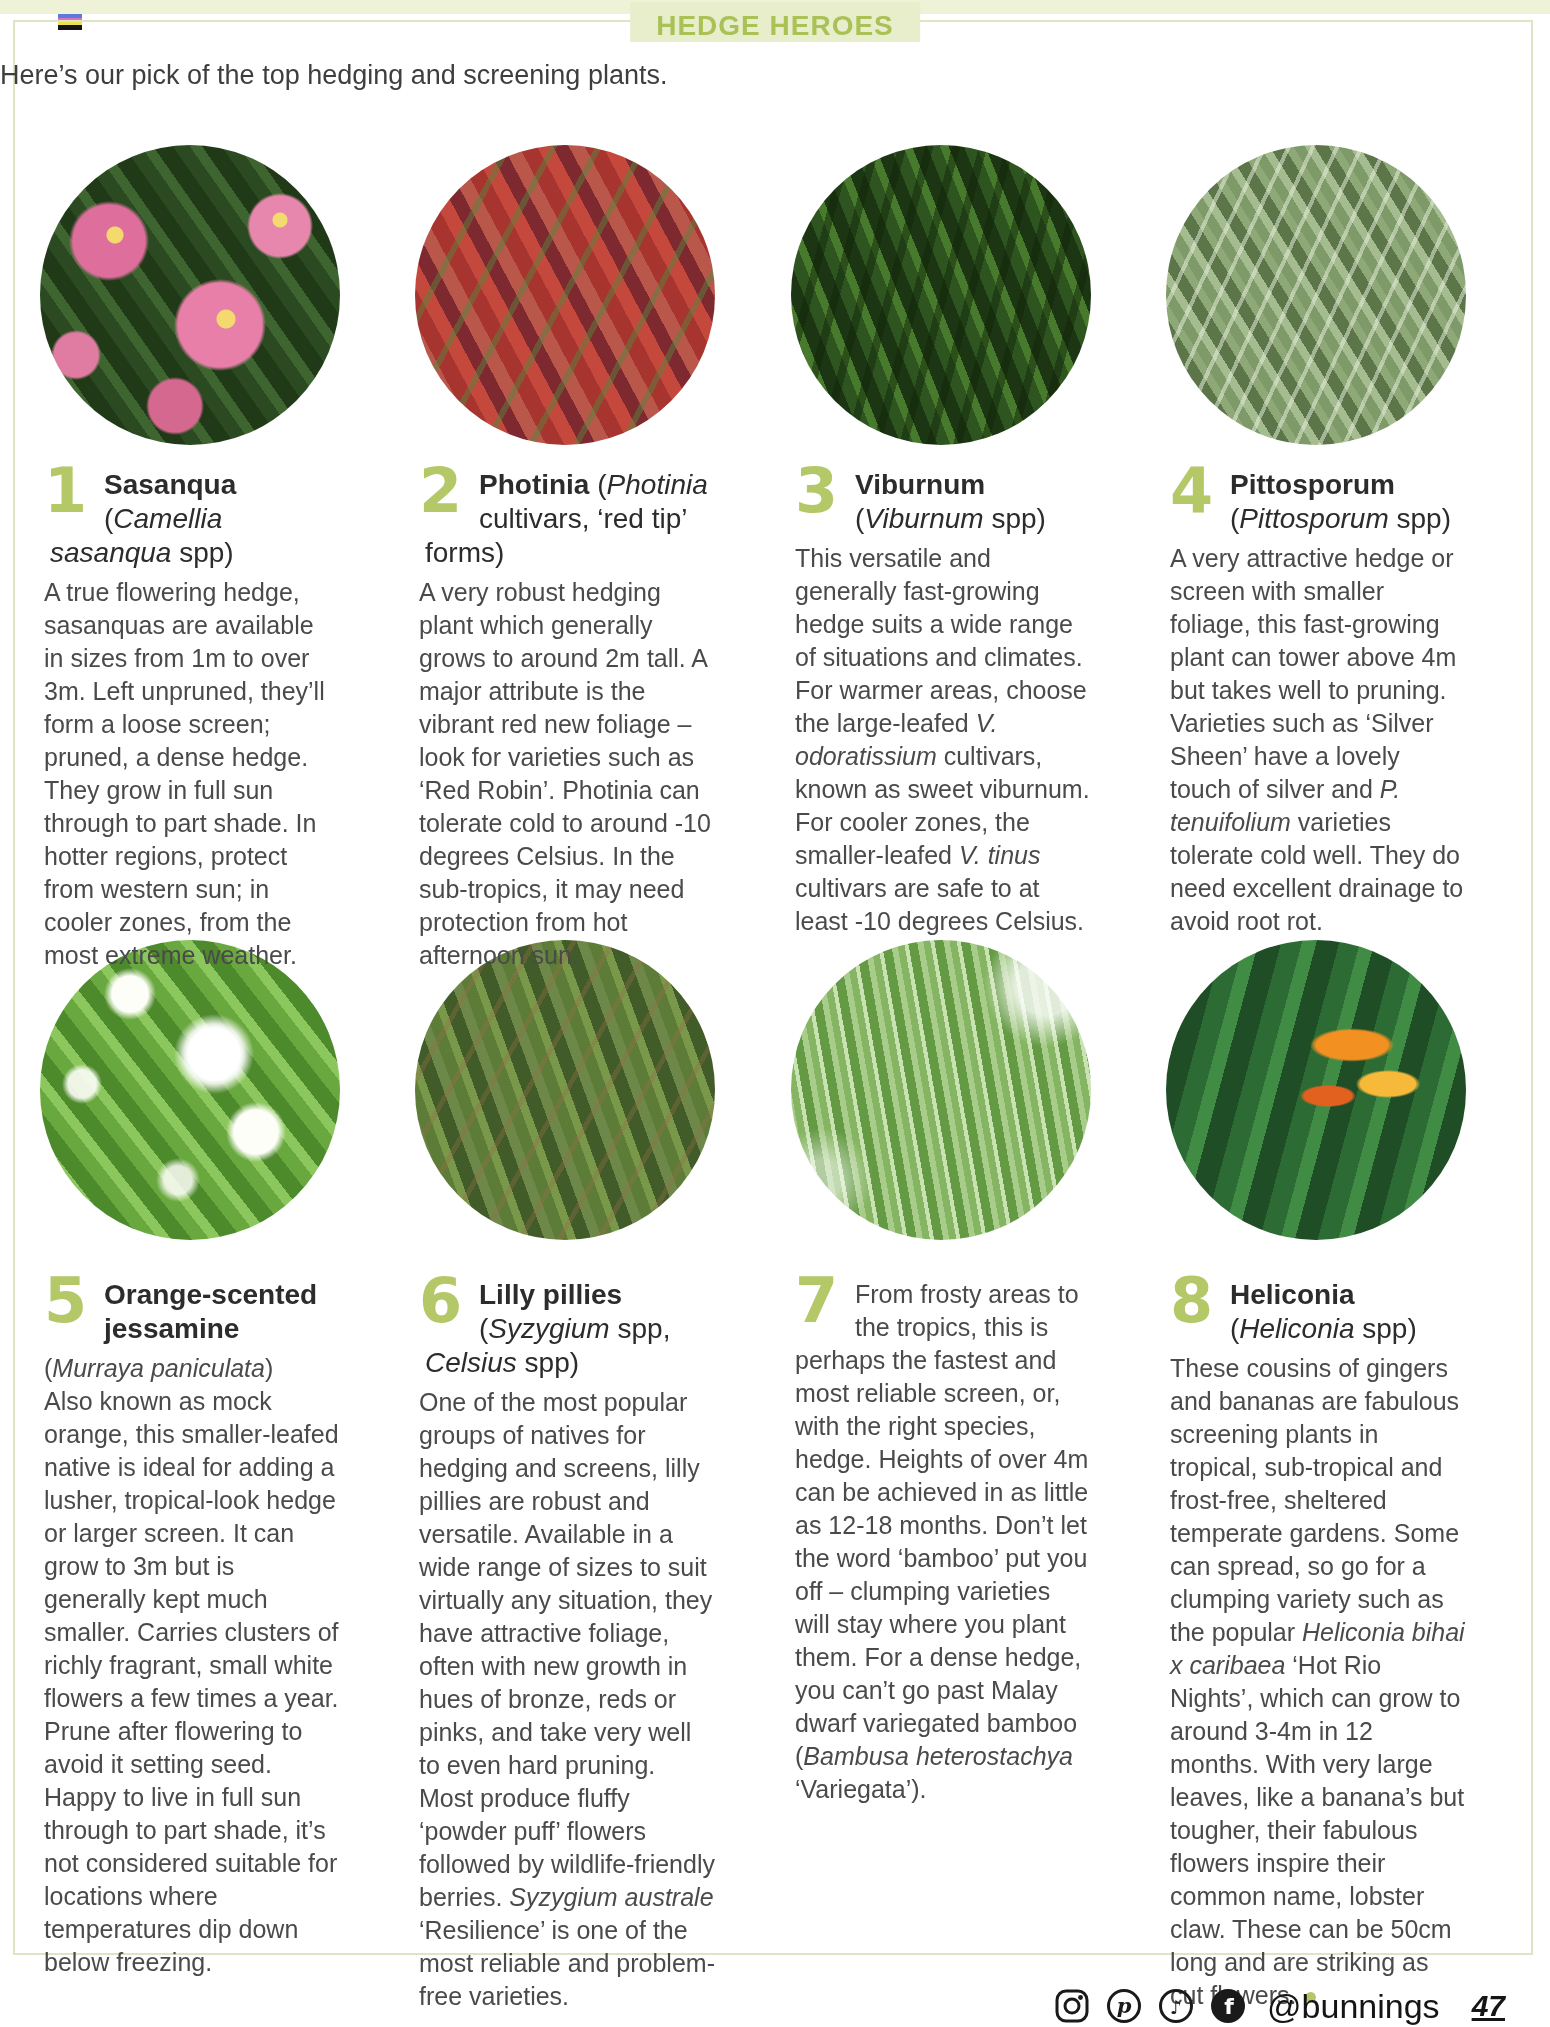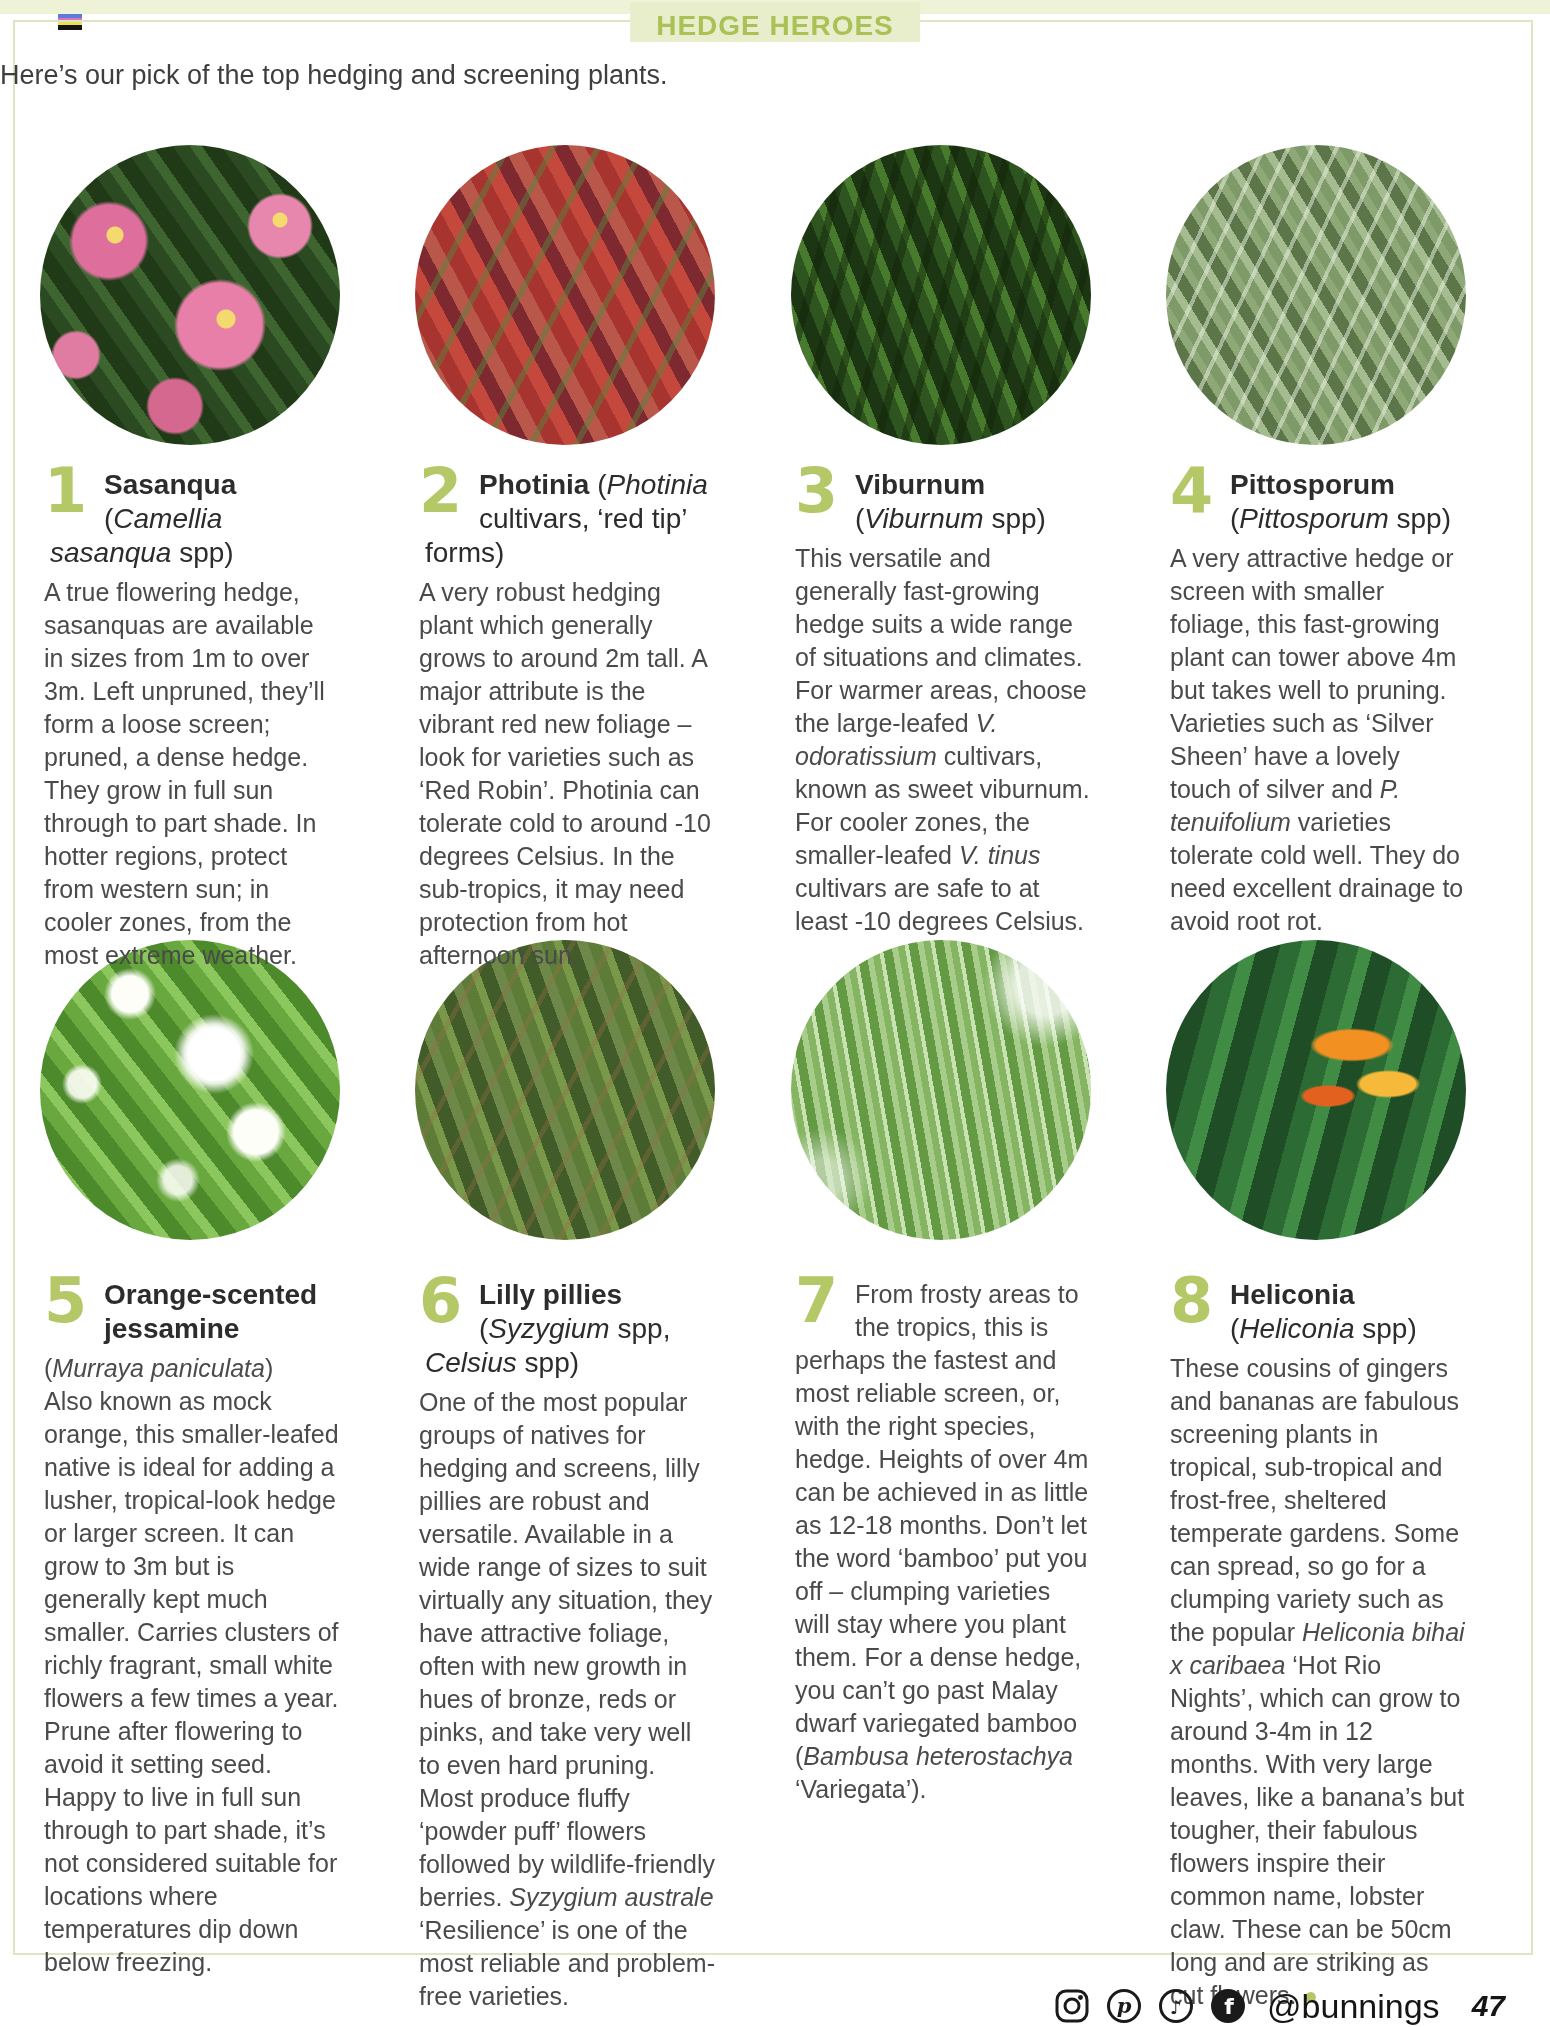--- a/index.html
+++ b/index.html
@@ -87,21 +87,21 @@
     radial-gradient(ellipse 60px 24px at 62% 35%, #f29022 0 60%, transparent 70%),
     radial-gradient(ellipse 46px 20px at 74% 48%, #f6b93a 0 60%, transparent 70%),
     radial-gradient(ellipse 40px 16px at 54% 52%, #e2611f 0 60%, transparent 70%),
     repeating-linear-gradient(105deg, #2c6b34 0 20px, #418c44 20px 34px, #1e4d26 34px 56px);}
   .footer{
     position:absolute;top:1985px;right:45px;height:42px;
     display:flex;align-items:center;gap:14px;
   }
   .sicon{width:38px;height:38px;display:inline-block;cursor:pointer;}
   .handle{font-size:34px;font-weight:normal;color:#151515;margin-left:6px;}
-  .pagenum{font-size:30px;font-weight:bold;font-style:italic;color:#151515;margin-left:18px;}
+  .pagenum{font-size:30px;font-weight:bold;font-style:italic;color:#151515;margin-left:18px;text-decoration:underline;}
 </style>
 </head>
 <body>
 
 <div class="top-band"></div>
 
 <div class="reg-mark">
   <i class="s1"></i>
     <i class="s2"></i>
     <i class="s3"></i>

